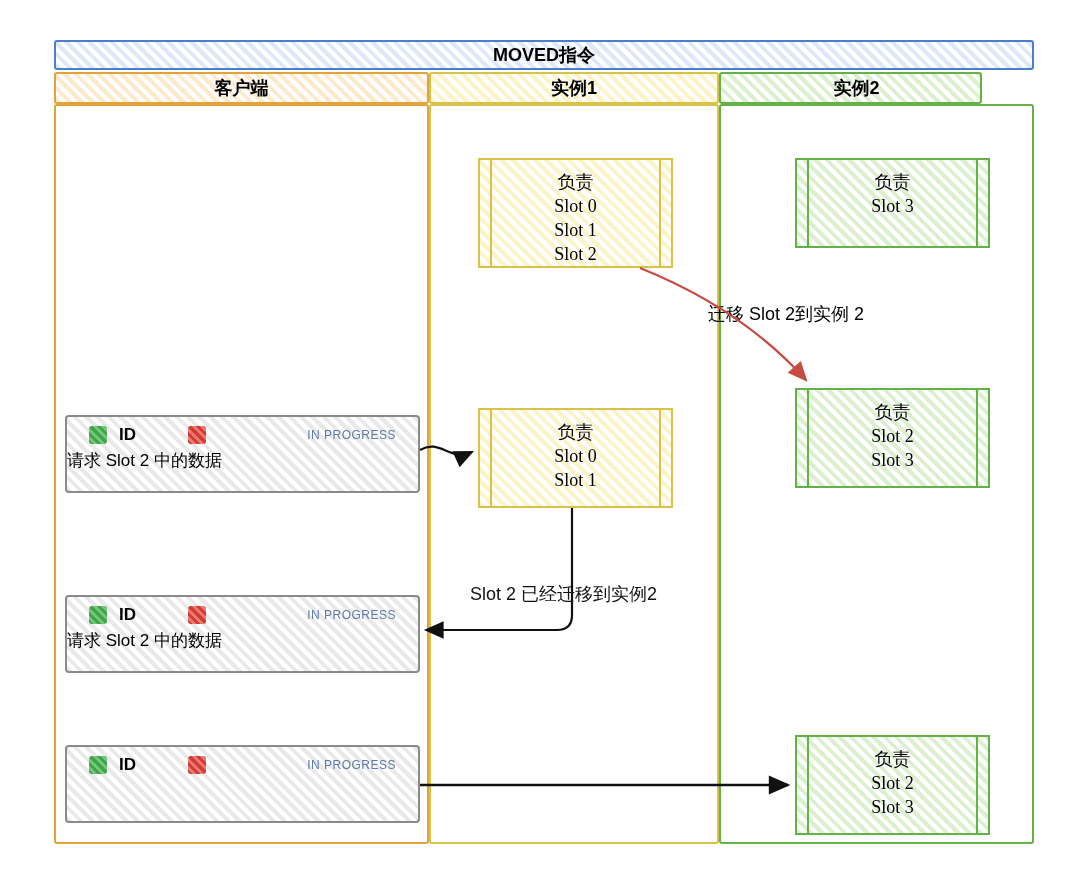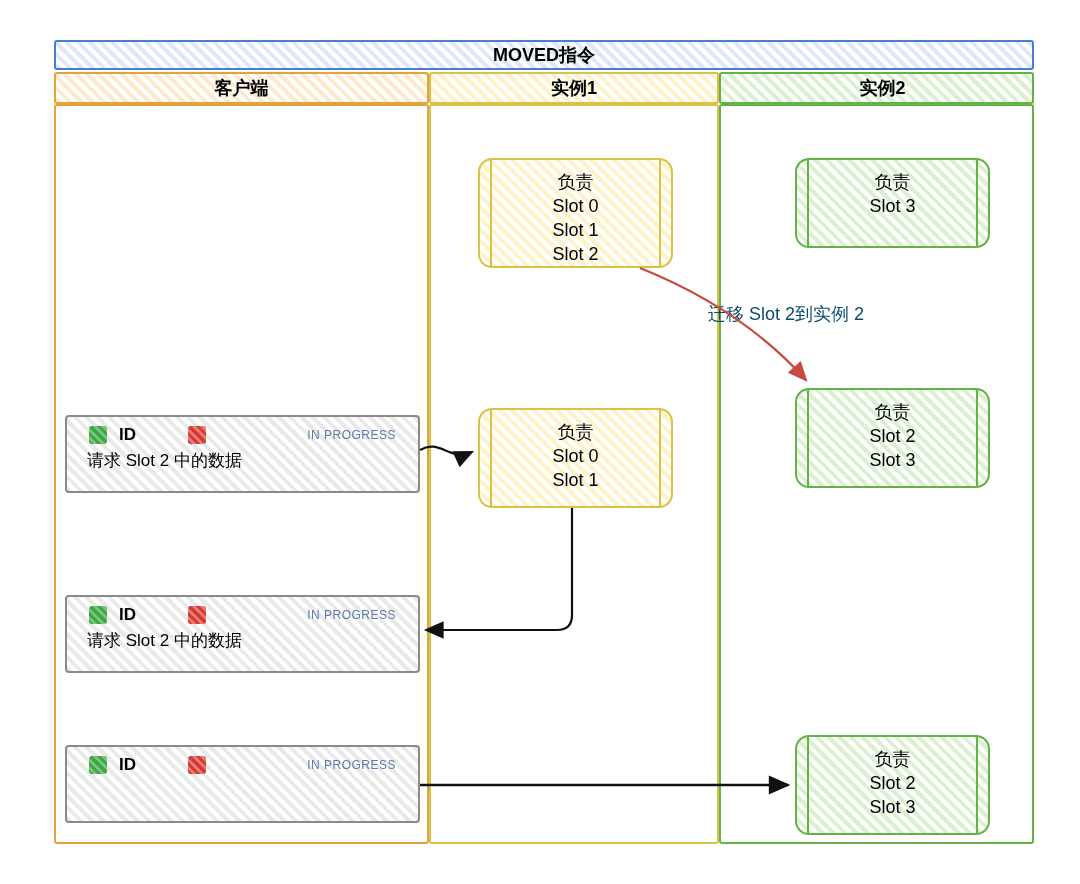--- a/index.html
+++ b/index.html
@@ -41,21 +41,22 @@
   .col-orange { border:2px solid #e4a23b; }
   .col-yellow { border:2px solid #d8c248; }
   .col-green  { border:2px solid #64b148; }
   .slotbox {
     position:absolute;
     box-sizing:border-box;
     text-align:center;
     font-size:18px;
     line-height:24px;
     padding-top:10px;
-    border-radius:14px;
+    border-radius:0;
+    font-family:Liberation Serif, serif;
   }
   .slotbox.yellow { border:2px solid #d8c248; background: repeating-linear-gradient(45deg, #fcf3c8 0 4px, #ffffff 4px 8px); }
   .slotbox.green  { border:2px solid #64b148; background: repeating-linear-gradient(45deg, #daf0ce 0 4px, #ffffff 4px 8px); }
   .doublebar::before, .doublebar::after {
     content:""; position:absolute; top:0; bottom:0; width:2px; background:rgba(0,0,0,.18);
   }
   .doublebar::before { left:10px; }
   .doublebar::after  { right:10px; }
   .yellow.doublebar::before, .yellow.doublebar::after { background:#d8c248; }
   .green.doublebar::before, .green.doublebar::after   { background:#64b148; }
@@ -67,34 +68,34 @@
     border-radius:4px;
     background: repeating-linear-gradient(45deg, #e9e9e9 0 4px, #ffffff 4px 8px);
     font-size:17px;
   }
   .client-card .row1 {
     display:flex; align-items:center; gap:12px; padding:8px 22px 2px;
   }
   .client-card .row1 .icon { width:18px; height:18px; border-radius:3px; }
   .client-card .row1 .id { font-weight:600; }
   .client-card .row1 .status { margin-left:auto; color:#5c7aa8; letter-spacing:.5px; font-size:12px;}
-  .client-card .row2 { padding:2px 20px 8px; }
+  .client-card .row2 { padding:2px 0 8px; }
   .annotation { position:absolute; font-size:18px; color:#111; white-space:nowrap; }
-  .migrate-label { color:#0c4a6e; }
+  .migrate-label { color:#000000; }
 </style>
 </head>
 <body>
 
 <div id="stage">
 
   <div class="box hatch-blue border-blue" style="left:54px; top:40px; width:980px; height:30px;">MOVED指令</div>
 
   <div class="box hatch-orange border-orange" style="left:54px; top:72px; width:375px; height:32px;">客户端</div>
   <div class="box hatch-yellow border-yellow" style="left:429px; top:72px; width:290px; height:32px;">实例1</div>
-  <div class="box hatch-green border-green" style="left:719px; top:72px; width:315px; height:32px;padding-left:12px;">实例2</div>
+  <div class="box hatch-green border-green" style="left:719px; top:72px; width:263px; height:32px;padding-left:12px;">实例2</div>
 
   <div class="column col-orange" style="left:54px; top:104px; width:375px; height:740px;"></div>
   <div class="column col-yellow" style="left:429px; top:104px; width:290px; height:740px;"></div>
   <div class="column col-green" style="left:719px; top:104px; width:315px; height:740px;"></div>
 
   <div class="slotbox yellow doublebar" style="left:478px; top:158px; width:195px; height:110px;">
     <div>负责</div>
     <div>Slot 0</div>
     <div>Slot 1</div>
     <div>Slot 2</div>
@@ -146,20 +147,21 @@
   <div class="client-card" style="left:65px; top:745px; width:355px; height:78px;">
     <div class="row1">
       <span class="icon hatch-greenicon"></span>
       <span class="id">ID</span>
       <span class="icon hatch-redicon" style="margin-left:40px;"></span>
       <span class="status">IN PROGRESS</span>
     </div>
   </div>
 
   <div class="annotation migrate-label" style="left:708px; top:302px;">迁移 Slot 2到实例 2</div>
+  <div class="annotation" style="left:470px; top:582px;">Slot 2 已经迁移到实例2</div>
 
   <svg width="1080" height="884">
     <defs>
       <marker id="arr-black" markerWidth="12" markerHeight="12" refX="9" refY="5" orient="auto">
         <path d="M1,1 L10,5 L1,9 Z" fill="#111"></path>
       </marker>
       <marker id="arr-red" markerWidth="12" markerHeight="12" refX="9" refY="5" orient="auto">
         <path d="M1,1 L10,5 L1,9 Z" fill="#c64b42"></path>
       </marker>
     </defs>

